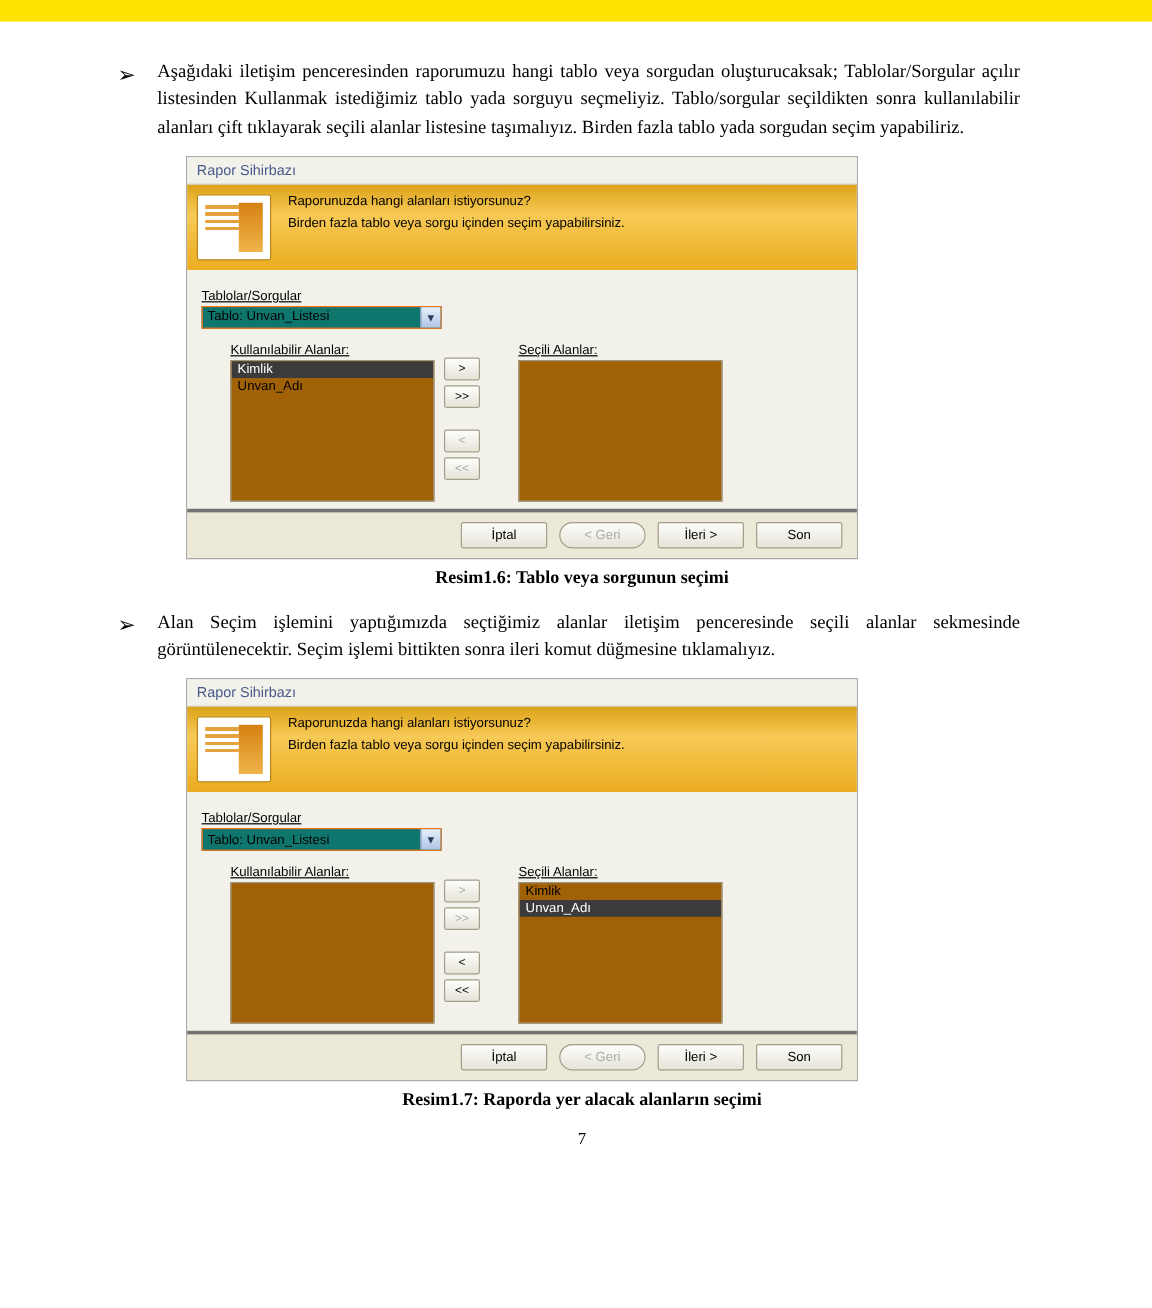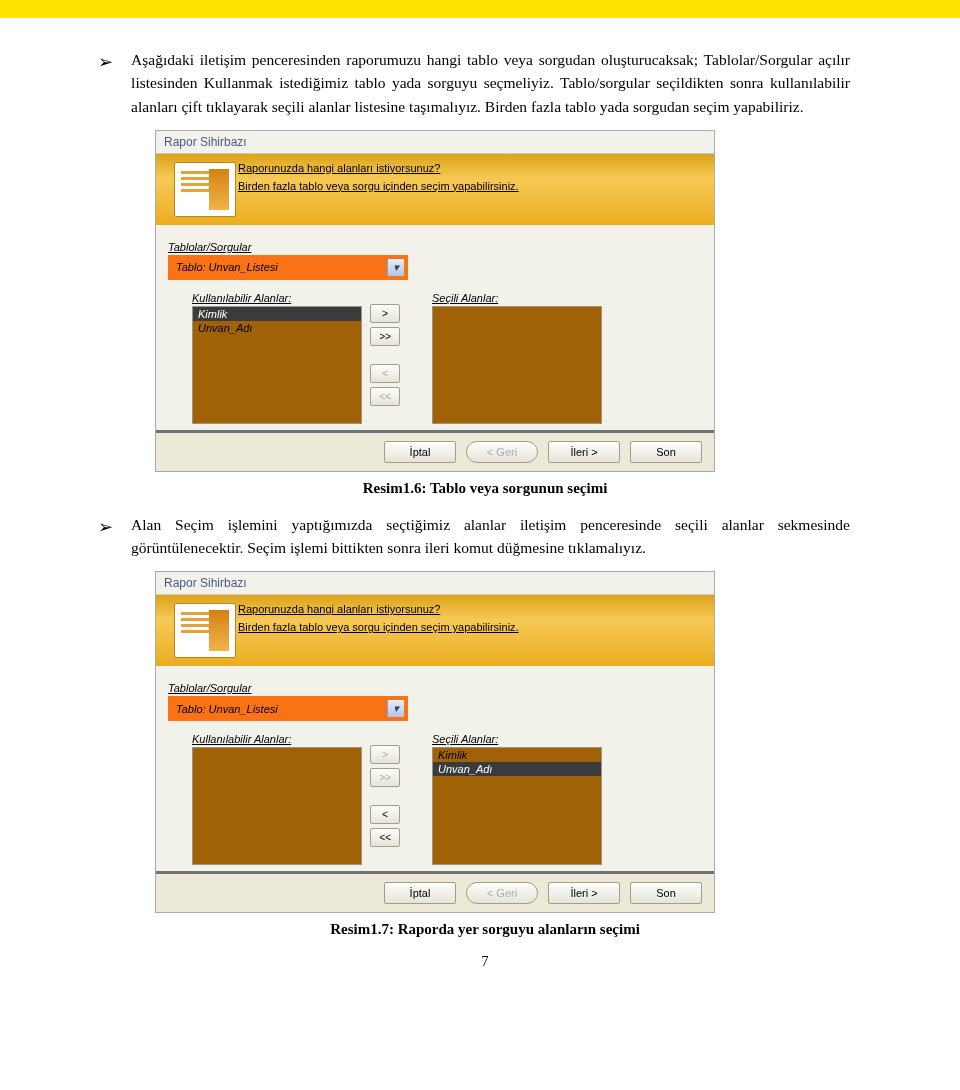--- a/index.html
+++ b/index.html
@@ -42,24 +42,23 @@
   .wizard-title {
     background: #f2f1ea;
     color: #475a8a;
     padding: 4px 8px;
     font-size: 12px;
     border-bottom: 1px solid #ccc;
   }
   .wizard-banner {
     display: flex;
     background: linear-gradient(180deg, #dca319 0%, #f7c956 35%, #ebad20 100%);
-    padding: 8px 18px;
-    gap: 2px;
+    padding: 8px 8px;
+    gap: 14px;
     align-items: flex-start;
-    text-decoration: underline;
   }
   .banner-icon {
     width: 62px;
     height: 55px;
     background: #fff;
     border: 1px solid #b98716;
     border-radius: 2px;
     position: relative;
     overflow: hidden;
   }
@@ -74,29 +73,28 @@
     position: absolute;
     left: 34px; top: 6px; right: 6px; bottom: 6px;
     background: linear-gradient(180deg,#d58112,#f0b44a);
   }
   .banner-text { color: #000; }
   .banner-text .q { font-size: 11px; margin-bottom: 6px; }
   .banner-text .s { font-size: 11px; }
   .wizard-body {
     padding: 10px 14px 6px 12px;
     background: #f2f1ea;
-    font-style: italic;
   }
   .lbl { font-size: 11px; margin: 6px 0 2px 0; }
   .lbl u { text-decoration: underline; }
   .dropdown {
     display: flex;
-    width: 240px;
-    background: #f97316;
-    border: 4px solid #f97316;
+    width: 200px;
+    background: #0f766e;
+    border: 1px solid #f97316;
     font-size: 11px;
     align-items: center;
   }
   .dropdown .dd-text { flex: 1; padding: 2px 4px; }
   .dropdown .dd-btn {
     width: 17px; height: 17px;
     background: linear-gradient(180deg,#e7effb,#afc5e6);
     border-left: 1px solid #8ba0c5;
     display: flex; align-items: center; justify-content: center;
     color: #2a3b5c;
@@ -272,16 +270,16 @@
       </div>
     </div>
     <div class="wizard-footer">
       <div class="ft-btn">İptal</div>
       <div class="ft-btn dis">&lt; Geri</div>
       <div class="ft-btn">İleri &gt;</div>
       <div class="ft-btn">Son</div>
     </div>
   </div>
 
-  <div class="caption">Resim1.7: Raporda yer sorguyu alanların seçimi</div>
+  <div class="caption">Resim1.7: Raporda yer alacak alanların seçimi</div>
 
   <div class="page-num">7</div>
 </div>
 
 </body></html>

